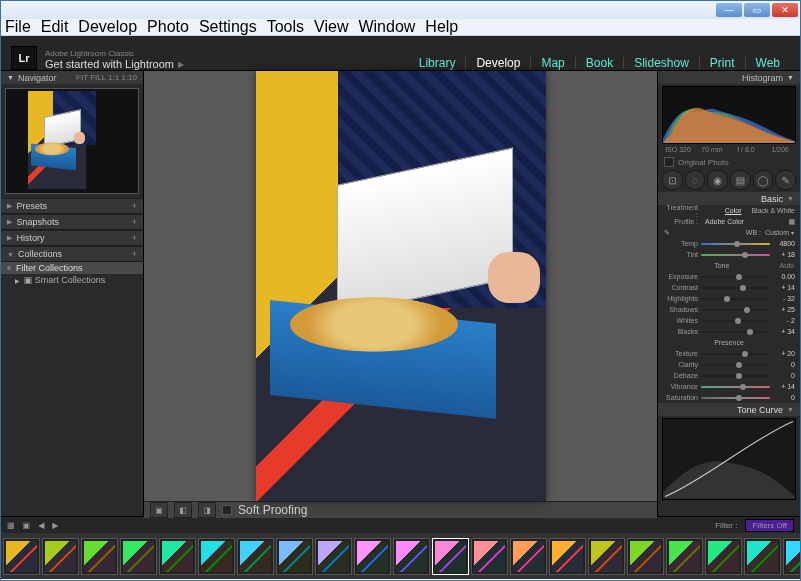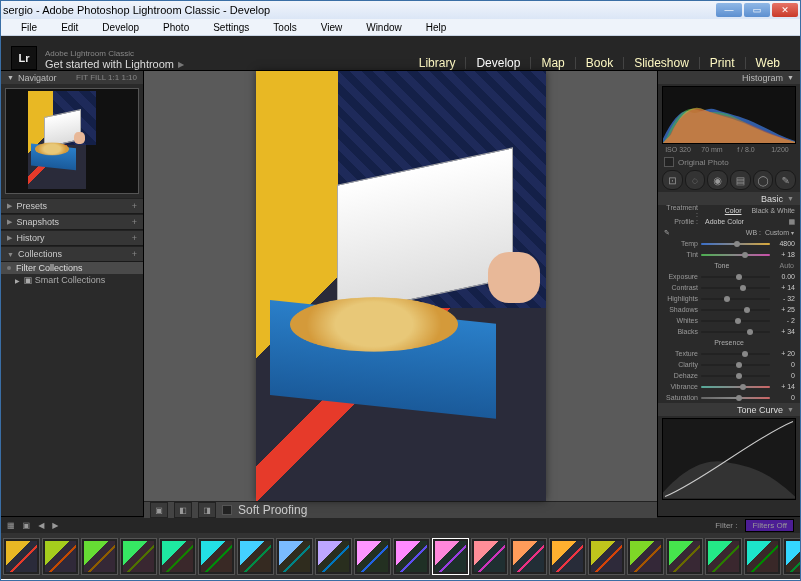--- a/index.html
+++ b/index.html
@@ -3,29 +3,29 @@
 <meta charset="utf-8">
 <style>
 html,body{margin:0;padding:0;width:801px;height:581px;background:#fff;font-family:"Segoe UI",Arial,sans-serif;font-size:10px;color:#c0c0c0;overflow:hidden}
 .win-frame{width:799px;height:579px;border:1px solid #3a6ea5}
 .titlebar{height:18px;background:linear-gradient(#f0f4fb,#dbe6f6);display:flex;align-items:center;padding:0 2px;color:#000;font-size:11px}
 .titlebar .sp{flex:1}
 .win-btns{display:flex;gap:2px}
 .win-btn{width:26px;height:14px;font-size:9px;line-height:14px;text-align:center;color:#fff;border-radius:2px}
 .min-btn,.max-btn{background:linear-gradient(#8fb7e6,#5c8fd0)}
 .close-btn{background:linear-gradient(#e67366,#c93a2a)}
-.menubar{height:16px;background:#eef3fa;display:flex;align-items:center;padding:0 20px;gap:24px;color:#000;font-size:10px;border-bottom:1px solid #c8d4e4}
+.menubar{height:16px;background:#eef3fa;display:flex;align-items:center;padding:0 4px;gap:10px;color:#000;font-size:16px;border-bottom:1px solid #c8d4e4}
 .app{width:799px;height:543px;background:#1b1b1b;display:flex;flex-direction:column}
 .topbar{height:34px;background:#262626;display:flex;align-items:flex-end;padding:0 10px;border-bottom:1px solid #000}
 .logo{width:24px;height:22px;background:#111;border:1px solid #000;display:flex;align-items:center;justify-content:center;font-size:11px;font-weight:bold;color:#eee;margin-right:8px}
 .logo-sub{font-size:8px;color:#888;line-height:9px}
 .logo-main{font-size:11px;color:#ddd;line-height:12px}
 .tri{margin-left:4px;color:#777;font-size:8px}
 .modules{margin-left:auto;display:flex;align-items:center;gap:0}
-.mod{font-size:12px;color:#fef9c3;padding:0 10px;cursor:default}
+.mod{font-size:12px;color:#5eead4;padding:0 10px;cursor:default}
 .mod.active{color:#fff;font-weight:500}
 .mdiv{width:1px;height:12px;background:#444}
 .mid{flex:1;display:flex;min-height:0}
 .panel{width:142px;background:#2a2a2a;display:flex;flex-direction:column;border-right:1px solid #000}
 .panel.right{width:142px;border-right:none;border-left:1px solid #000}
 .phead{height:13px;background:#383838;display:flex;align-items:center;padding:0 6px;font-size:9px;color:#bbb}
 .phead .r{margin-left:auto;font-size:8px;color:#888}
 .nav-thumb{height:104px;margin:4px;border:1px solid #555;background:#111;position:relative;overflow:hidden}
 .nav-img{position:absolute;left:22px;top:2px;width:58px;height:98px}
 .acc{height:14px;background:#363636;border-top:1px solid #222;border-bottom:1px solid #1a1a1a;display:flex;align-items:center;padding:0 6px;font-size:9px;color:#ccc}
@@ -80,21 +80,20 @@
 .pz-boxlid{position:absolute;top:22%;left:28%;width:60%;height:30%;background:linear-gradient(#fff,#ddd);transform:skewY(-12deg);border:1px solid #aaa}
 .pz-boxbase{position:absolute;top:56%;left:5%;width:78%;height:22%;background:linear-gradient(#2a7fc9,#1a5a9a);transform:skewY(6deg)}
 .pz-pizza{position:absolute;top:48%;left:12%;width:58%;height:22%;border-radius:50%;background:radial-gradient(circle,#e8c878 40%,#d49a3a 70%);transform:rotateX(55deg)}
 .pz-hand{position:absolute;top:42%;right:2%;width:18%;height:12%;background:#e8b898;border-radius:40%}
 </style>
 </head>
 <body>
 
 <div class="win-frame">
  <div class="titlebar">
-  <span>sergio - Adobe Photoshop Lightroom Classic - Develop</span>
   <span class="sp"></span>
   <div class="win-btns">
    <div class="win-btn min-btn">—</div>
    <div class="win-btn max-btn">▭</div>
    <div class="win-btn close-btn">✕</div>
   </div>
  </div>
  <div class="menubar" id="menubar">
       <span>File</span>
       <span>Edit</span>

